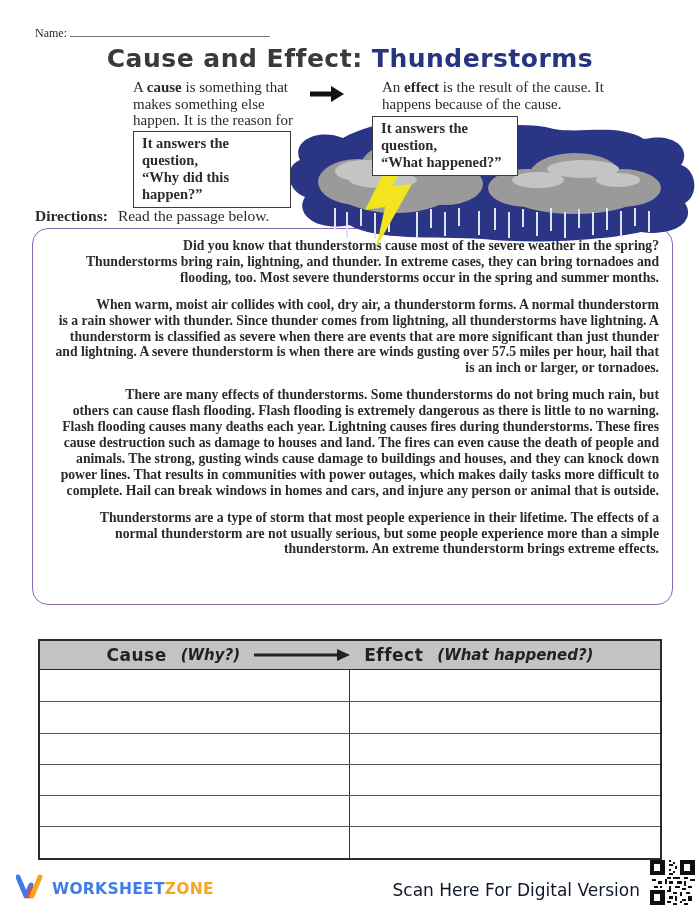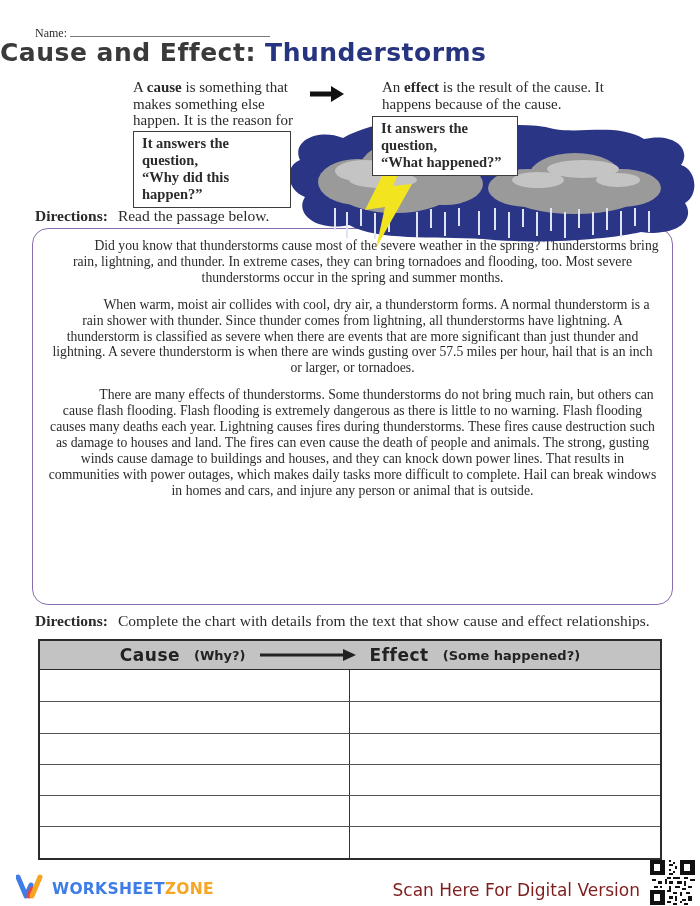--- a/index.html
+++ b/index.html
@@ -19,21 +19,21 @@
     font-family:"Liberation Serif", serif;color:var(--ink);overflow:hidden;
   }
   
   .nameline{position:absolute;top:24px;left:35px;font-size:12px;}
   .dateline{position:absolute;top:24px;left:465px;font-size:16px;}
   .blank{display:inline-block;border-bottom:1.3px solid #777;height:13px;vertical-align:baseline;}
   .blank.name{width:200px;}
   .blank.date{width:146px;}
   
   .title{
-    position:absolute;top:38px;left:0;width:100%;text-align:left;
+    position:absolute;top:44px;left:0;width:100%;text-align:center;
     font-family:"DejaVu Sans", sans-serif;font-weight:bold;font-size:25px;letter-spacing:.5px;
     color:#3a3a3a;
   }
   .title .topic{color:var(--title-navy);}
   
   .def-left{position:absolute;top:79px;left:133px;width:182px;font-size:15px;line-height:16.5px;}
   .def-right{position:absolute;top:79px;left:382px;width:270px;font-size:15px;line-height:16.5px;}
   .def-arrow{position:absolute;top:86px;left:310px;}
   .qbox{
     position:absolute;background:#fff;border:1.6px solid #3c3c3c;
@@ -48,43 +48,43 @@
   .directions2{position:absolute;top:612px;left:35px;font-size:15.5px;}
   .directions1 b,.directions2 b{margin-right:10px;}
   
   .passage{
     position:absolute;top:228px;left:32px;width:641px;height:377px;
     border:1.6px solid var(--purple);border-radius:16px;
     padding:9px 13px;overflow:hidden;z-index:2;
   }
   .passage p{
     font-size:13.7px;line-height:15.9px;text-indent:48px;
-    margin-bottom:11px;text-align:center;
+    margin-bottom:11px;text-align:right;font-weight:bold;
   }
   
   .tbl{position:absolute;top:639px;left:38px;width:624px;border:2px solid #2b2b2b;background:#fff;}
   .tbl-header{
     height:29px;background:var(--hdr-gray);display:flex;align-items:center;justify-content:center;
     gap:14px;font-family:"DejaVu Sans", sans-serif;font-weight:bold;color:#222;
     border-bottom:1.5px solid #2b2b2b;
   }
   .tbl-header .big{font-size:17px;letter-spacing:.5px;}
-  .tbl-header .sub{font-size:13px;font-weight:bold;}
+  .tbl-header .sub{font-size:15px;font-weight:bold;font-style:italic;}
   .tbl-row{display:flex;height:31.3px;border-top:1px solid #555;}
   .tbl-row:first-child{border-top:none;}
   .tbl-cell{width:50%;}
   .tbl-cell.cause{border-right:1.5px solid #333;}
   
   .footer-logo{position:absolute;left:16px;top:874px;display:flex;align-items:center;gap:6px;}
   .brand{font-family:"DejaVu Sans", sans-serif;font-weight:bold;font-size:15.5px;letter-spacing:.3px;}
   .brand .b1{color:var(--brand-blue);text-align:right;}
   .brand .b2{color:var(--brand-orange);margin-top:40px;}
   .scan-text{
     position:absolute;left:0;top:880px;width:640px;text-align:right;
-    font-family:"DejaVu Sans", sans-serif;font-size:17px;color:#7f1d1d;
+    font-family:"DejaVu Sans", sans-serif;font-size:17px;color:#0f172a;
   }
   .qr{position:absolute;left:648px;top:860px;width:48px;height:45px;}
 </style>
 </head>
 <body>
 
 <div class="sheet">
 
   <div class="nameline">
     <span>Name:</span>
@@ -171,38 +171,36 @@
   </div>
 
   <div class="directions1">
     <b>Directions:</b><span>Read the passage below.</span>
   </div>
 
   <div class="passage">
     <p>Did you know that thunderstorms cause most of the severe weather in the spring? Thunderstorms bring rain, lightning, and thunder. In extreme cases, they can bring tornadoes and flooding, too. Most severe thunderstorms occur in the spring and summer months.</p>
     <p>When warm, moist air collides with cool, dry air, a thunderstorm forms. A normal thunderstorm is a rain shower with thunder. Since thunder comes from lightning, all thunderstorms have lightning. A thunderstorm is classified as severe when there are events that are more significant than just thunder and lightning. A severe thunderstorm is when there are winds gusting over 57.5 miles per hour, hail that is an inch or larger, or tornadoes.</p>
     <p>There are many effects of thunderstorms. Some thunderstorms do not bring much rain, but others can cause flash flooding. Flash flooding is extremely dangerous as there is little to no warning. Flash flooding causes many deaths each year. Lightning causes fires during thunderstorms. These fires cause destruction such as damage to houses and land. The fires can even cause the death of people and animals. The strong, gusting winds cause damage to buildings and houses, and they can knock down power lines. That results in communities with power outages, which makes daily tasks more difficult to complete. Hail can break windows in homes and cars, and injure any person or animal that is outside.</p>
-  </div>
-
-  <div class="directions2">
-    <b>Directions:</b><span>Complete the chart with details from the text that show cause and effect relationships.</span>
-  </div>
+    <p>Thunderstorms are a type of storm that most people experience in their lifetime. The effects of a normal thunderstorm are not usually serious, but some people experience more than a simple thunderstorm. An extreme thunderstorm brings extreme effects.</p>
+  </div>
+
 
   <div class="tbl">
     <div class="tbl-header">
       <span class="big">Cause</span>
       <span class="sub">(Why?)</span>
       <span>
         <svg width="96" height="12" viewBox="0 0 96 12">
           <rect x="0" y="4.5" width="84" height="3" fill="#222"></rect>
           <polygon points="83,0 96,6 83,12" fill="#222"></polygon>
         </svg>
       </span>
       <span class="big">Effect</span>
-      <span class="sub">(Some happened?)</span>
+      <span class="sub">(What happened?)</span>
     </div>
     <div class="tbl-body">
       <div class="tbl-row">
         <div class="tbl-cell cause"></div>
         <div class="tbl-cell"></div>
       </div>
       <div class="tbl-row">
         <div class="tbl-cell cause"></div>
         <div class="tbl-cell"></div>
       </div>

